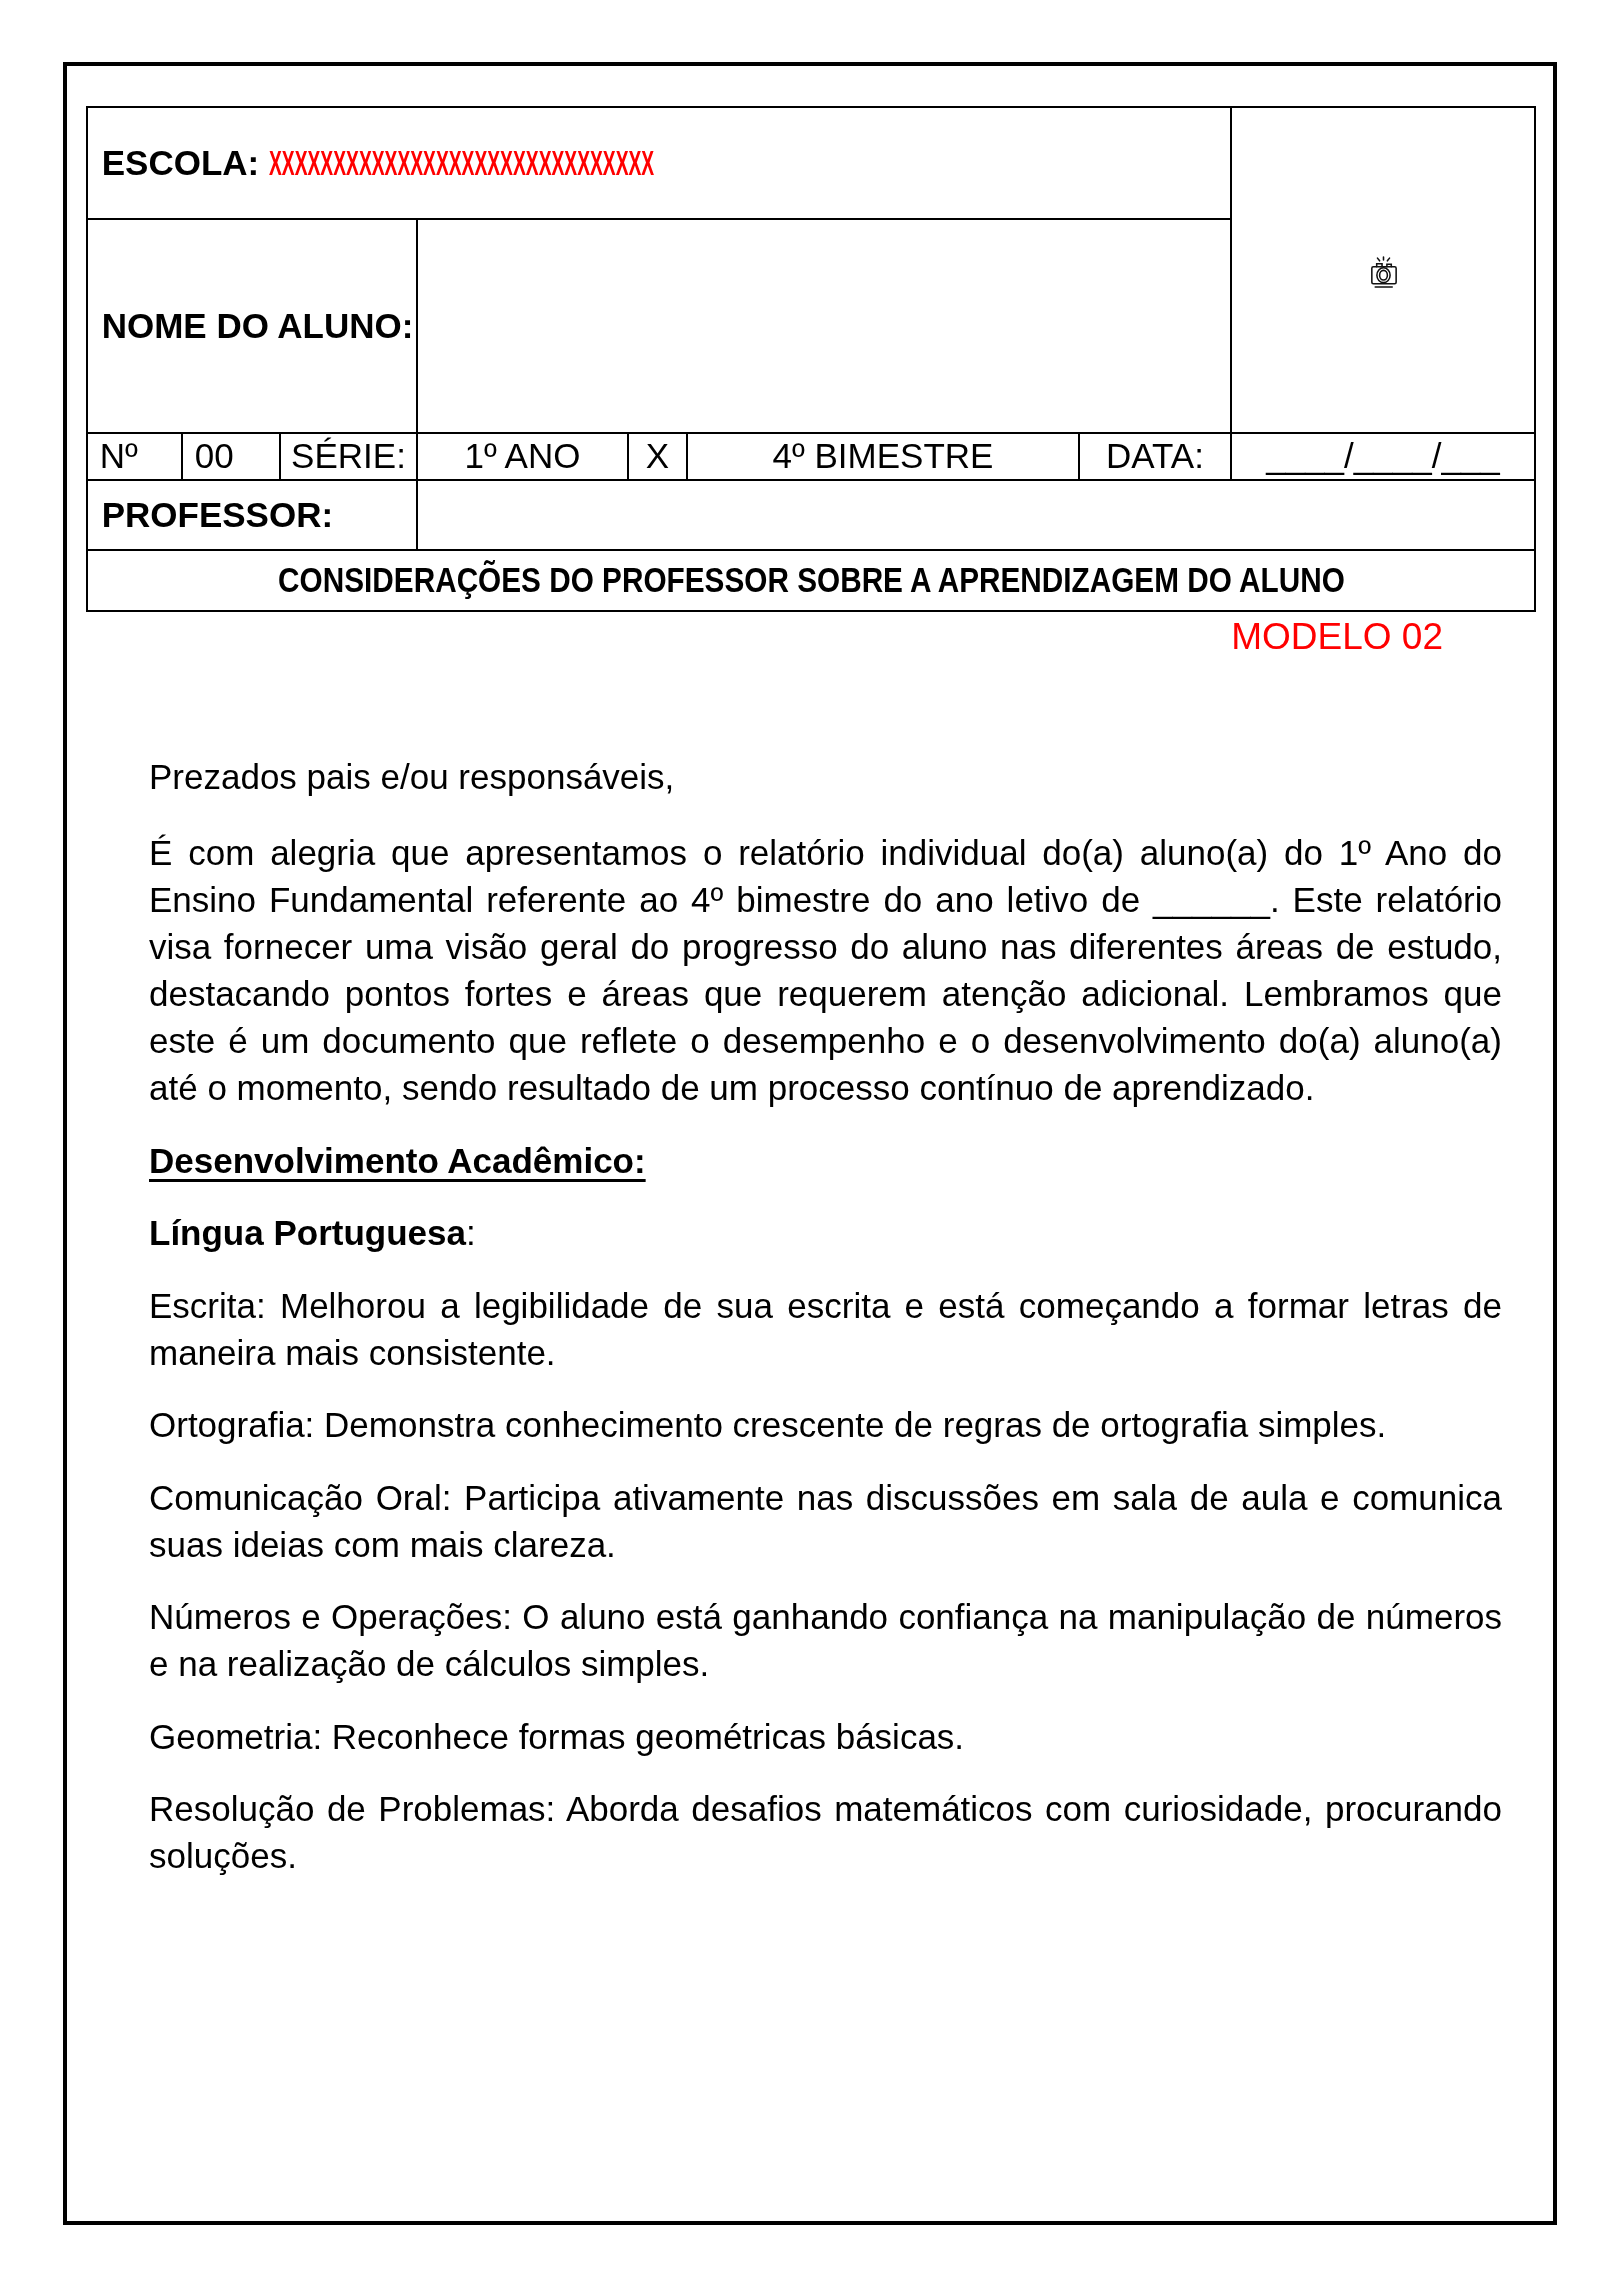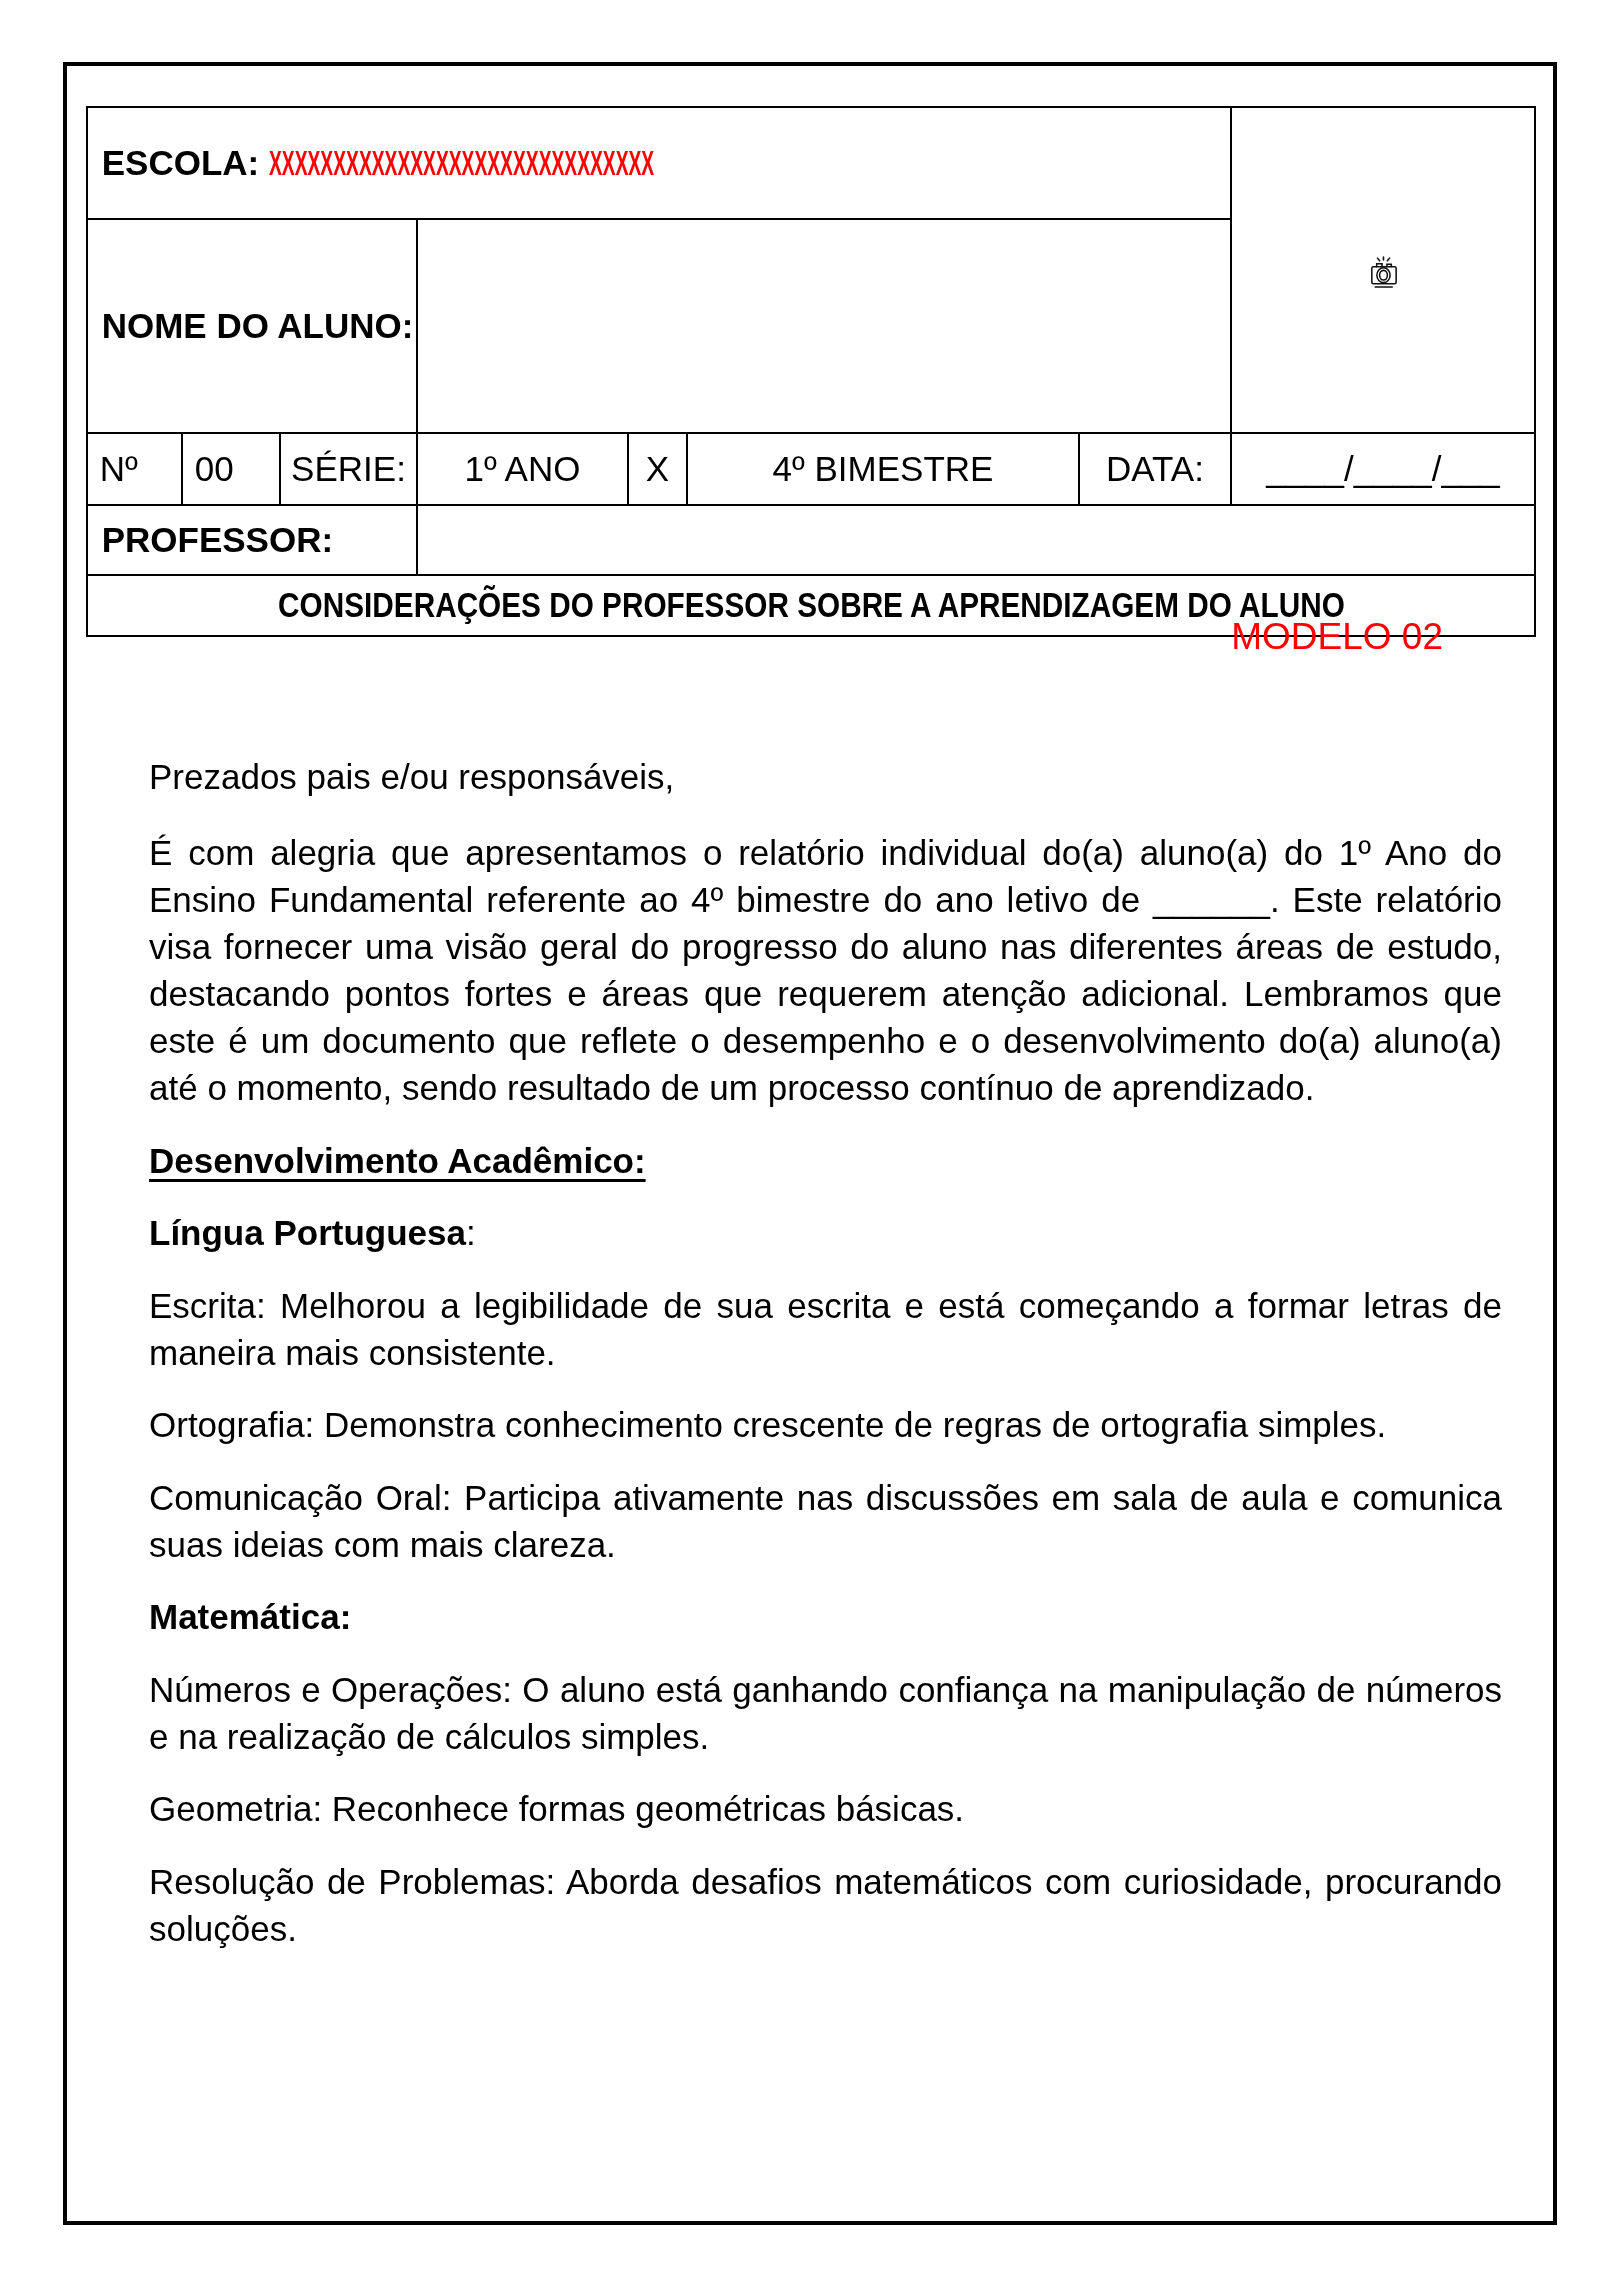--- a/index.html
+++ b/index.html
@@ -30,21 +30,21 @@
     border: 2.9px solid #000;
     padding: 0;
     vertical-align: middle;
     font-size: 35px;
     line-height: 1.15;
     overflow: hidden;
     white-space: nowrap;
   }
   tr.r1 { height: 112px; }
   tr.r2 { height: 214px; }
-  tr.r3 { height: 72px; }
+  tr.r3 { height: 47px; }
   tr.r4 { height: 70px; }
   tr.r5 { height: 61px; }
   .b { font-weight: bold; }
   .pad { padding-left: 13.7px !important; }
   .cell-left { text-align: left; padding-left: 11.8px !important; }
   .cell-center { text-align: center; }
   .escola-x {
     color: #ff0000;
     display: inline-block;
     transform: scaleX(0.55);
@@ -152,18 +152,17 @@
 <div class="modelo">MODELO 02</div>
 
 <div class="doc-body">
   <p class="greeting">Prezados pais e/ou responsáveis,</p>
   <p>É com alegria que apresentamos o relatório individual do(a) aluno(a) do 1º Ano do Ensino Fundamental referente ao 4º bimestre do ano letivo de ______. Este relatório visa fornecer uma visão geral do progresso do aluno nas diferentes áreas de estudo, destacando pontos fortes e áreas que requerem atenção adicional. Lembramos que este é um documento que reflete o desempenho e o desenvolvimento do(a) aluno(a) até o momento, sendo resultado de um processo contínuo de aprendizado.</p>
   <p class="heading"><span class="b u">Desenvolvimento Acadêmico:</span></p>
   <p class="heading"><span class="b">Língua Portuguesa</span><span>:</span></p>
   <p>Escrita: Melhorou a legibilidade de sua escrita e está começando a formar letras de maneira mais consistente.</p>
   <p>Ortografia: Demonstra conhecimento crescente de regras de ortografia simples.</p>
   <p>Comunicação Oral: Participa ativamente nas discussões em sala de aula e comunica suas ideias com mais clareza.</p>
-  <p class="heading b">Matemática:</p>
   <p>Números e Operações: O aluno está ganhando confiança na manipulação de números e na realização de cálculos simples.</p>
   <p>Geometria: Reconhece formas geométricas básicas.</p>
   <p>Resolução de Problemas: Aborda desafios matemáticos com curiosidade, procurando soluções.</p>
 </div>
 
 
 </body></html>

